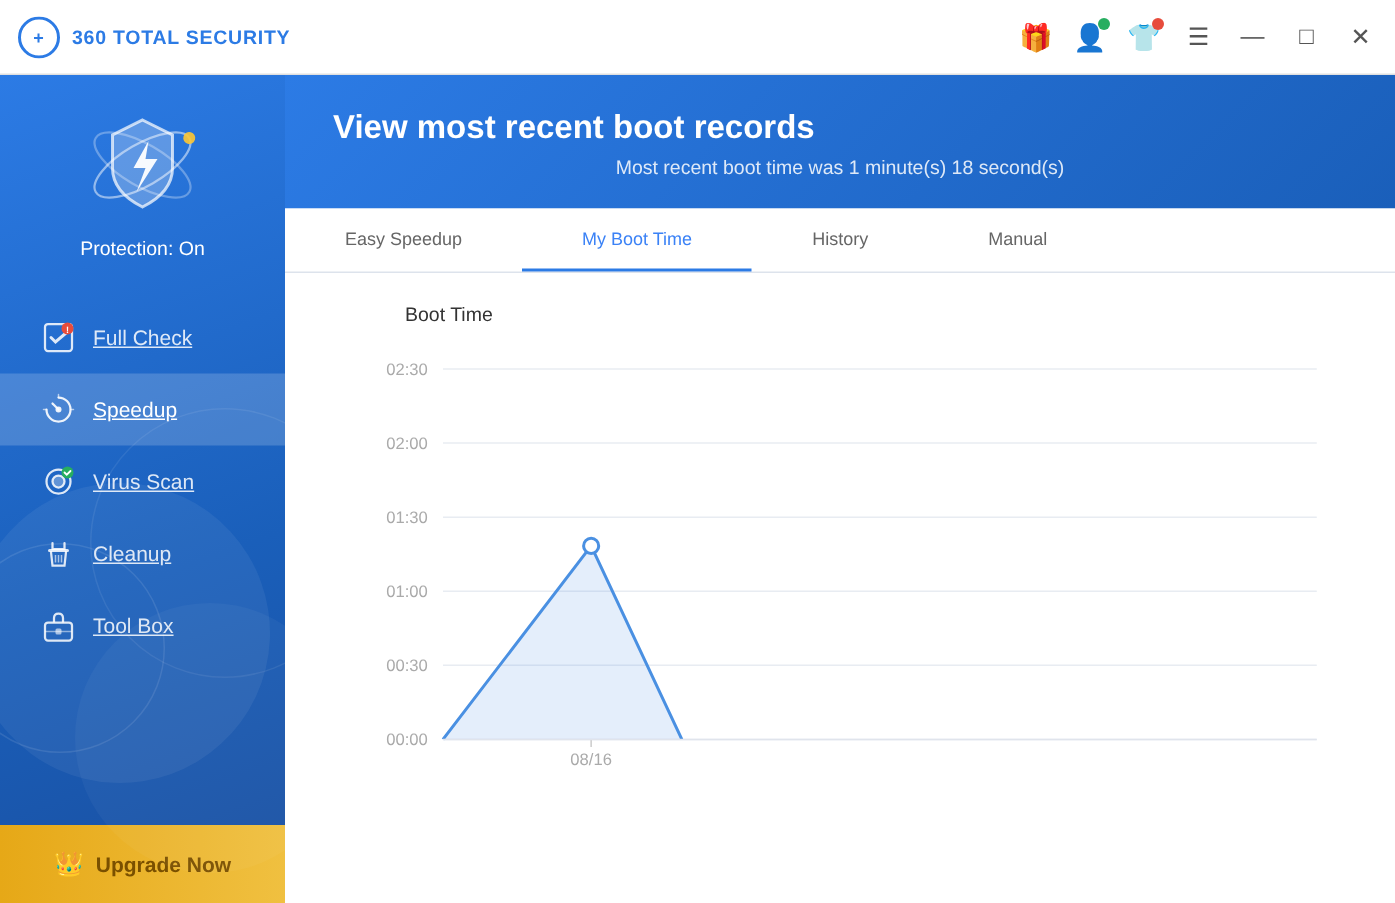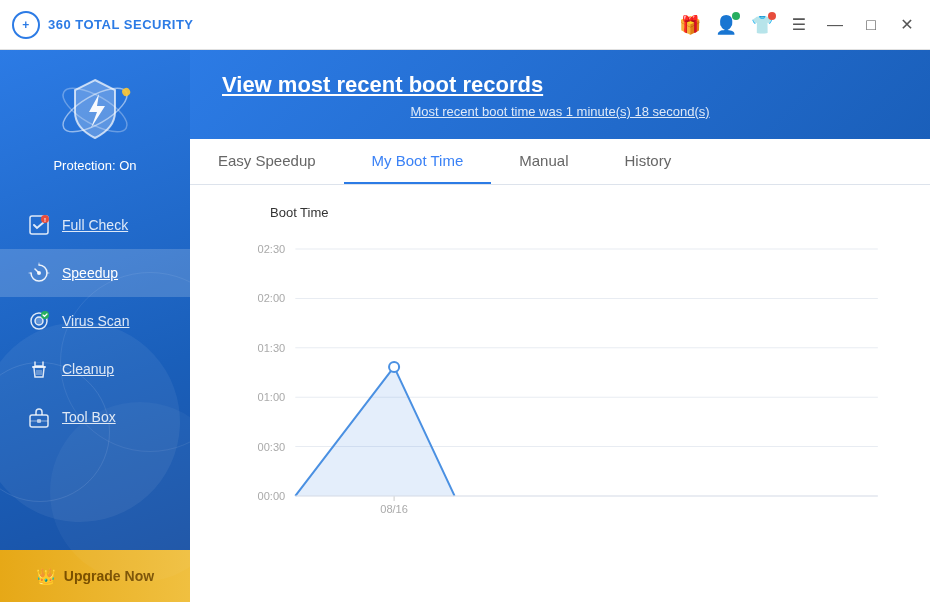--- a/index.html
+++ b/index.html
@@ -154,42 +154,41 @@
     .main-content {
       flex: 1;
       display: flex;
       flex-direction: column;
       background: #f5f7fa;
     }
     .content-header {
       background: linear-gradient(135deg, #2c7be5, #1a5fba);
       padding: 22px 32px 20px;
       color: #fff;
-      text-decoration: underline;
     }
     .content-header-title {
       font-size: 22px;
       font-weight: 600;
       margin-bottom: 6px;
     }
     .content-header-sub {
       font-size: 13px;
       opacity: 0.85;
       text-align: center;
     }
 
     
     .tabs-bar {
       display: flex;
       background: #fff;
       border-bottom: 1px solid #dde3ec;
     }
     .tab {
-      padding: 13px 28px;
-      font-size: 15px;
+      padding: 13px 40px;
+      font-size: 12px;
       color: #666;
       cursor: pointer;
       border-bottom: 2px solid transparent;
       transition: all 0.2s;
     }
     .tab.active {
       color: #3b82f6;
       border-bottom: 2px solid #2c7be5;
       font-weight: 500;
     }
@@ -360,22 +359,22 @@
   <div class="main-content">
 
     <div class="content-header">
       <div class="content-header-title">View most recent boot records</div>
       <div class="content-header-sub">Most recent boot time was 1 minute(s) 18 second(s)</div>
     </div>
 
     <div class="tabs-bar">
       <div class="tab">Easy Speedup</div>
       <div class="tab active">My Boot Time</div>
+      <div class="tab">History</div>
       <div class="tab">Manual</div>
-      <div class="tab">History</div>
     </div>
 
     <div class="chart-area">
       <div class="chart-title">Boot Time</div>
       <div class="chart-wrapper">
         <svg class="chart-svg" viewBox="0 0 640 260">
 
           <text x="32" y="8" font-size="11" fill="#aaa" text-anchor="end">02:30</text>
           <text x="32" y="57" font-size="11" fill="#aaa" text-anchor="end">02:00</text>
           <text x="32" y="106" font-size="11" fill="#aaa" text-anchor="end">01:30</text>

